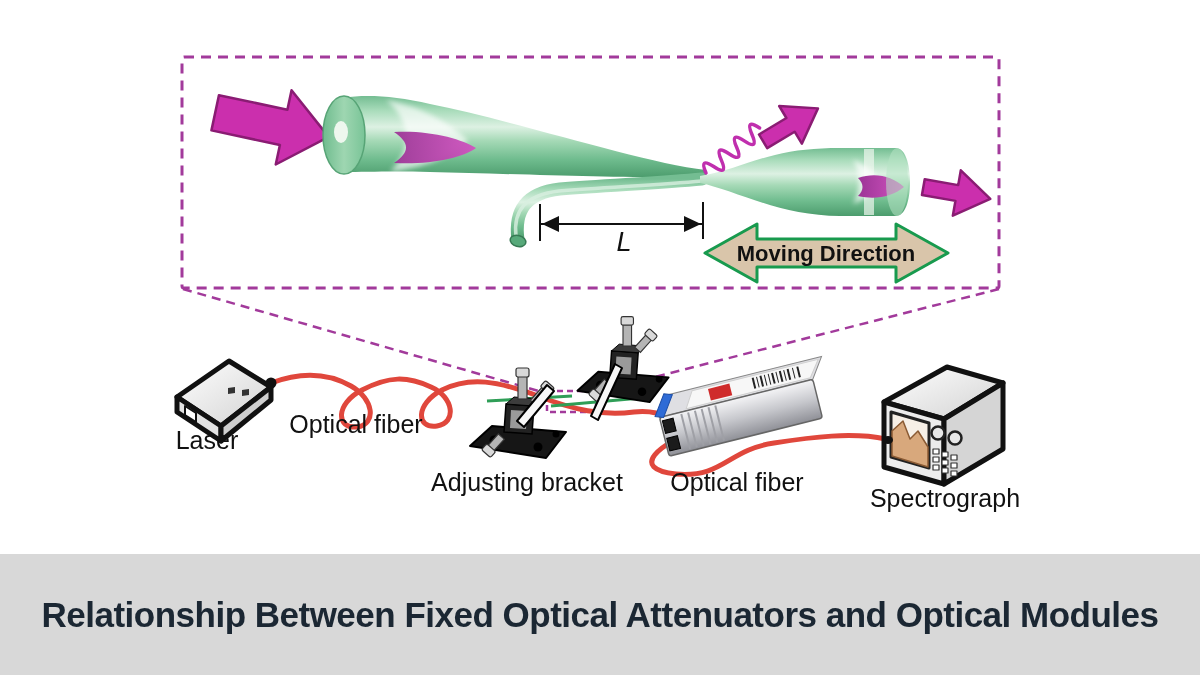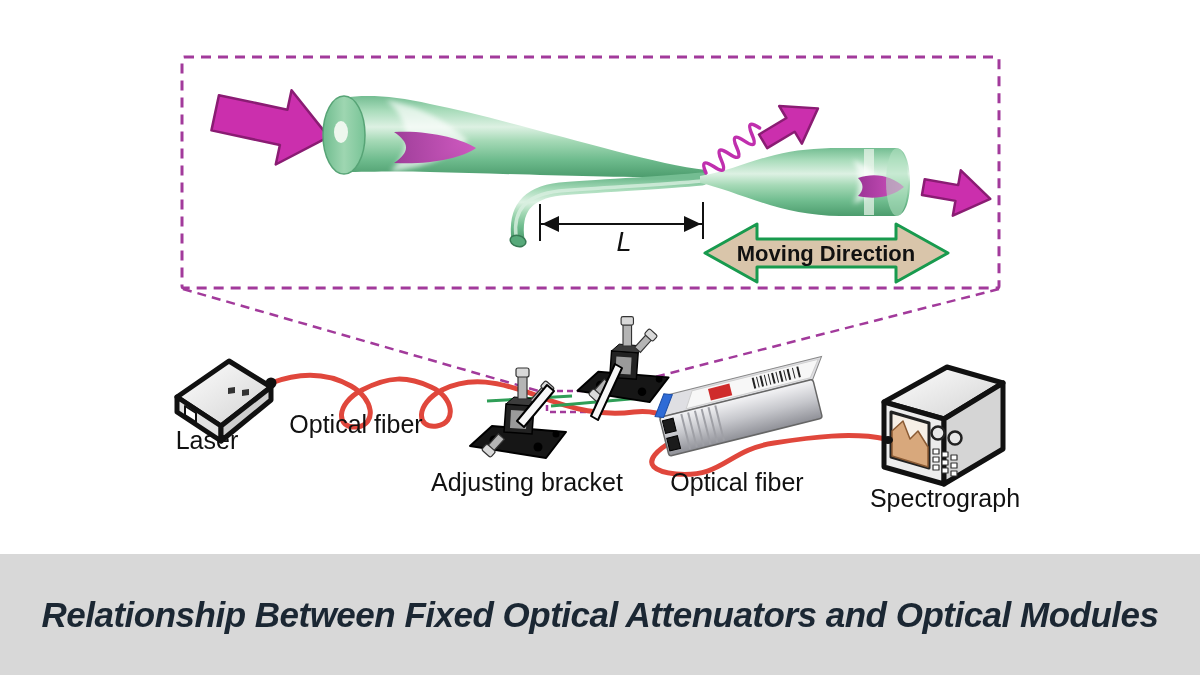--- a/index.html
+++ b/index.html
@@ -3,21 +3,21 @@
 <meta charset="utf-8">
 <style>
   html,body{margin:0;padding:0;}
   .canvas{
     position:relative;width:1200px;height:675px;background:#ffffff;
     font-family:"Liberation Sans",sans-serif;overflow:hidden;
   }
   .diagram-svg{position:absolute;left:0;top:0;}
   .banner{
     position:absolute;left:0;top:554px;width:1200px;height:121px;
-    background:#d8d8d8;display:flex;align-items:center;justify-content:center;font-style:italic;
+    background:#d8d8d8;display:flex;align-items:center;justify-content:center;
   }
   .banner-title{
     font-size:35px;font-weight:800;color:#1b2733;letter-spacing:-0.5px;
     text-align:center;white-space:nowrap;
   }
   svg text{font-family:"Liberation Sans",sans-serif;}
 </style>
 </head>
 <body>
 

